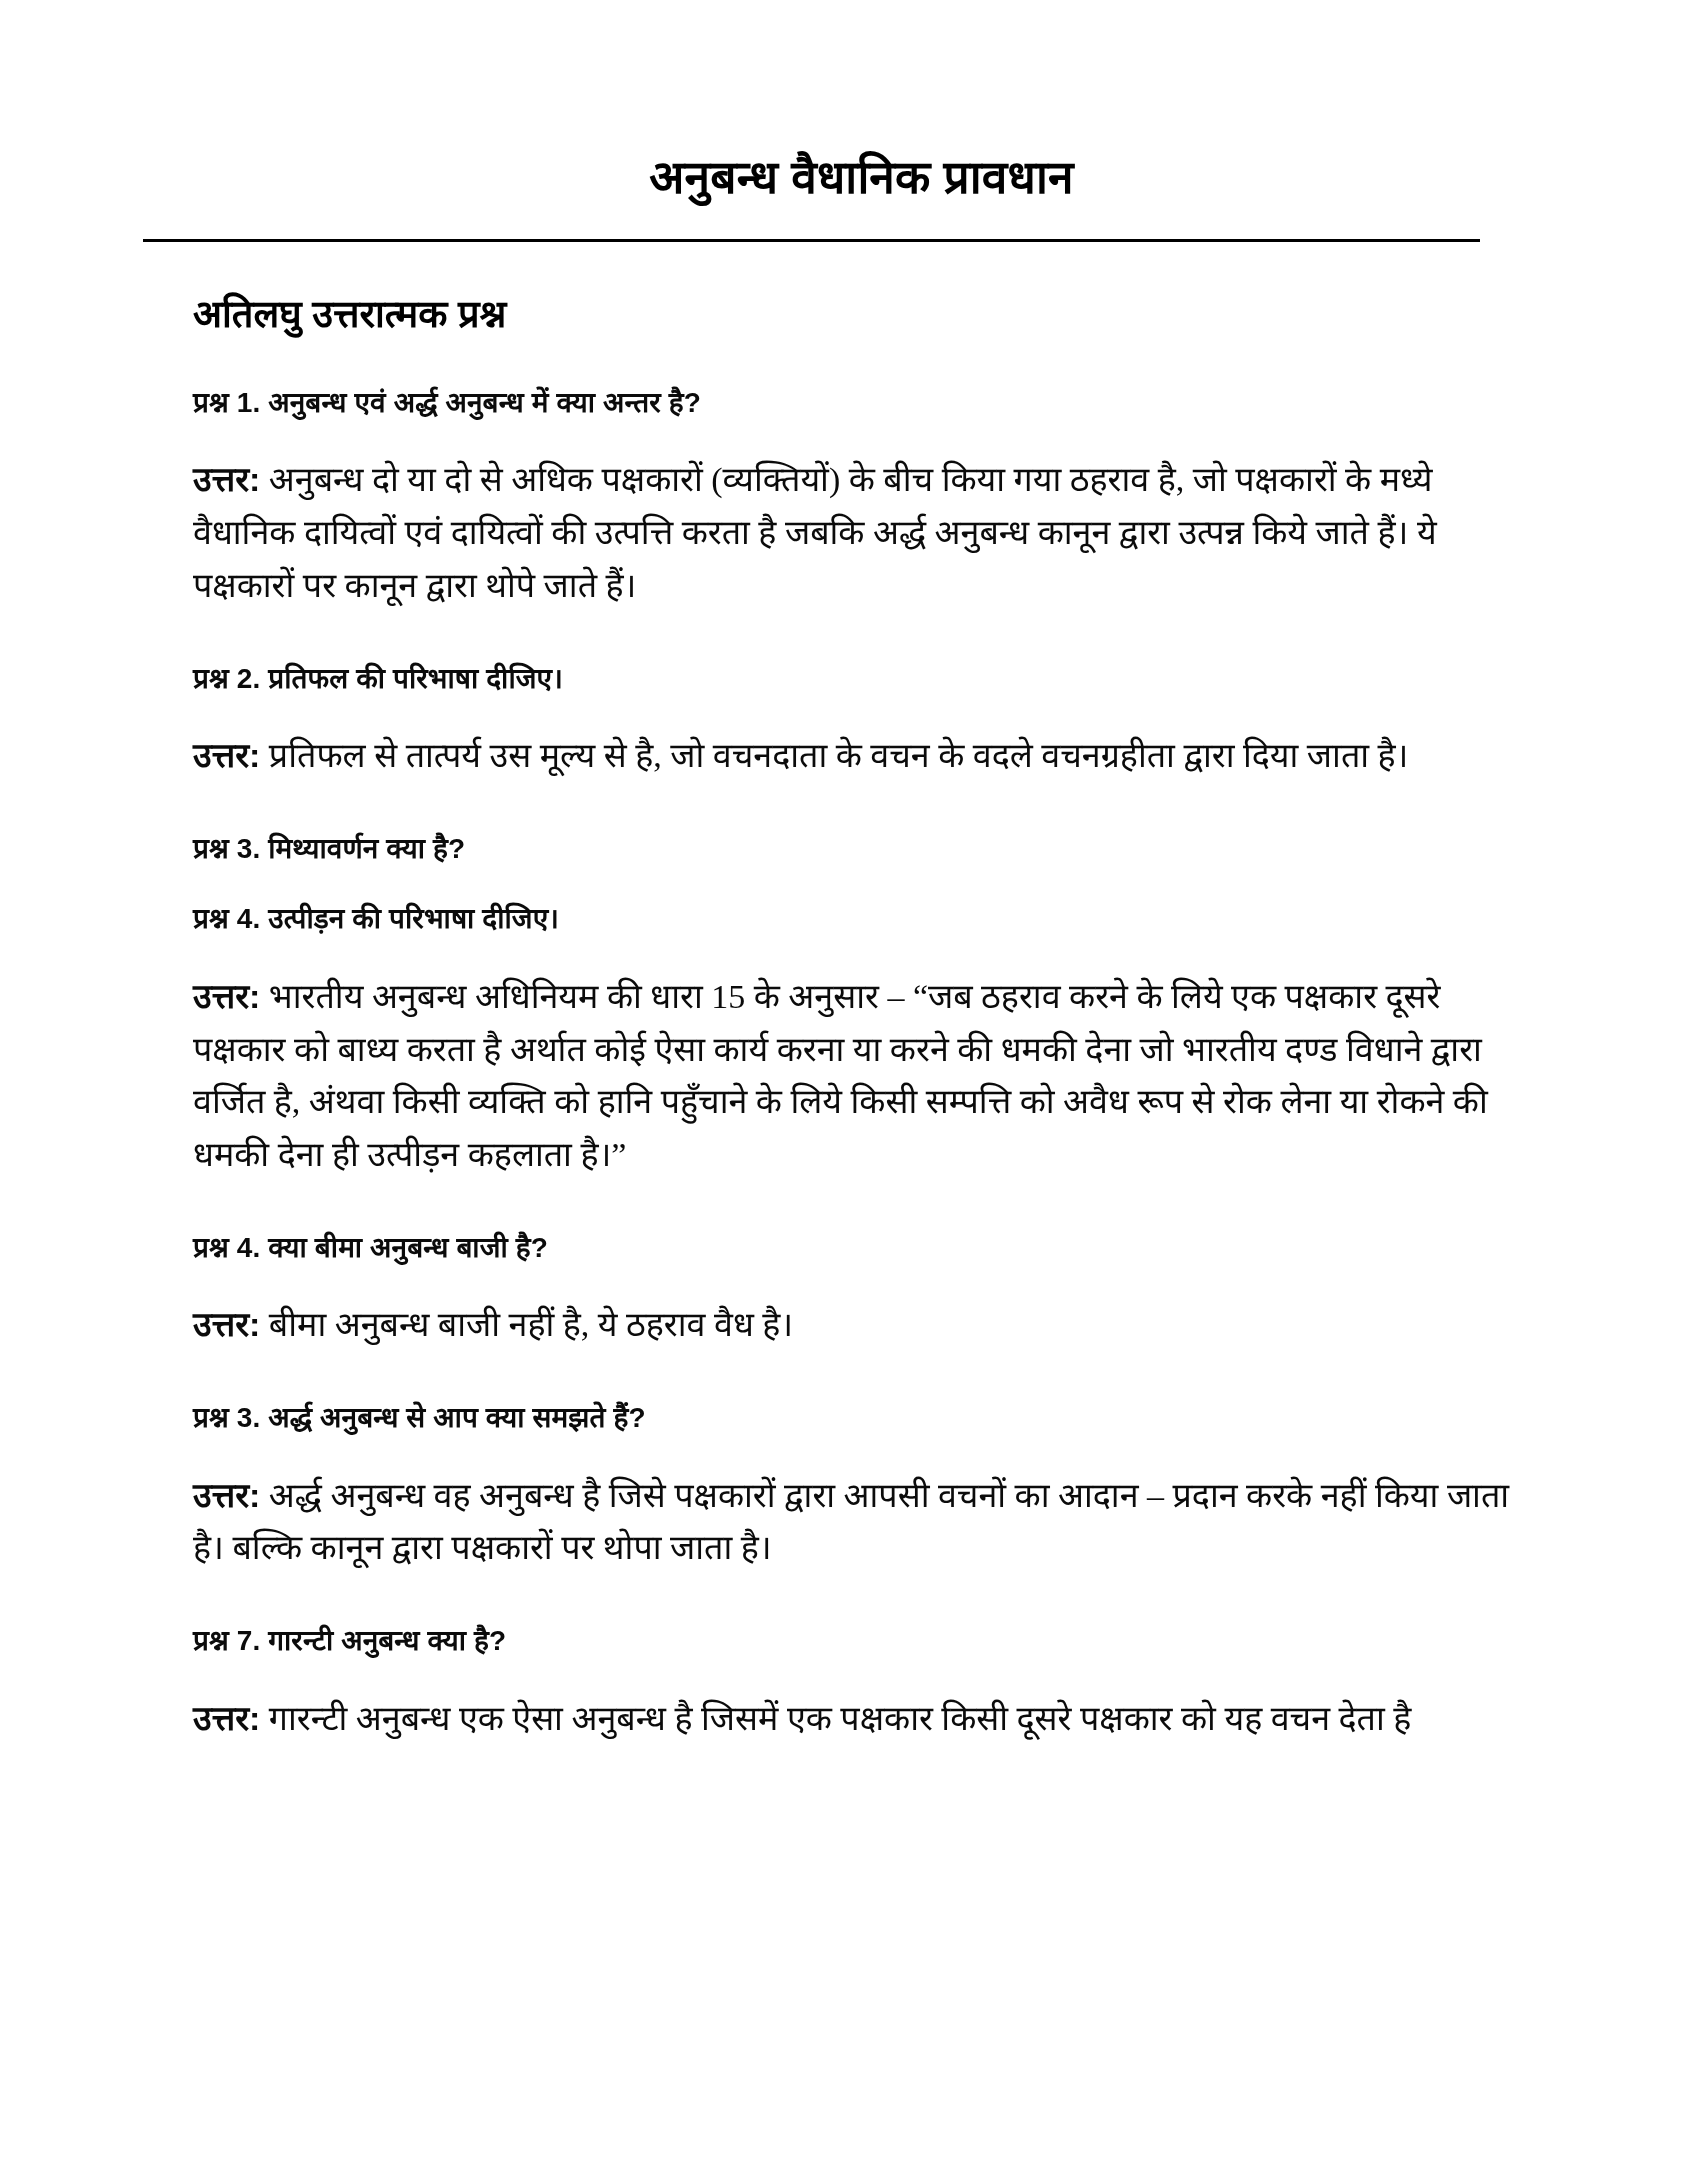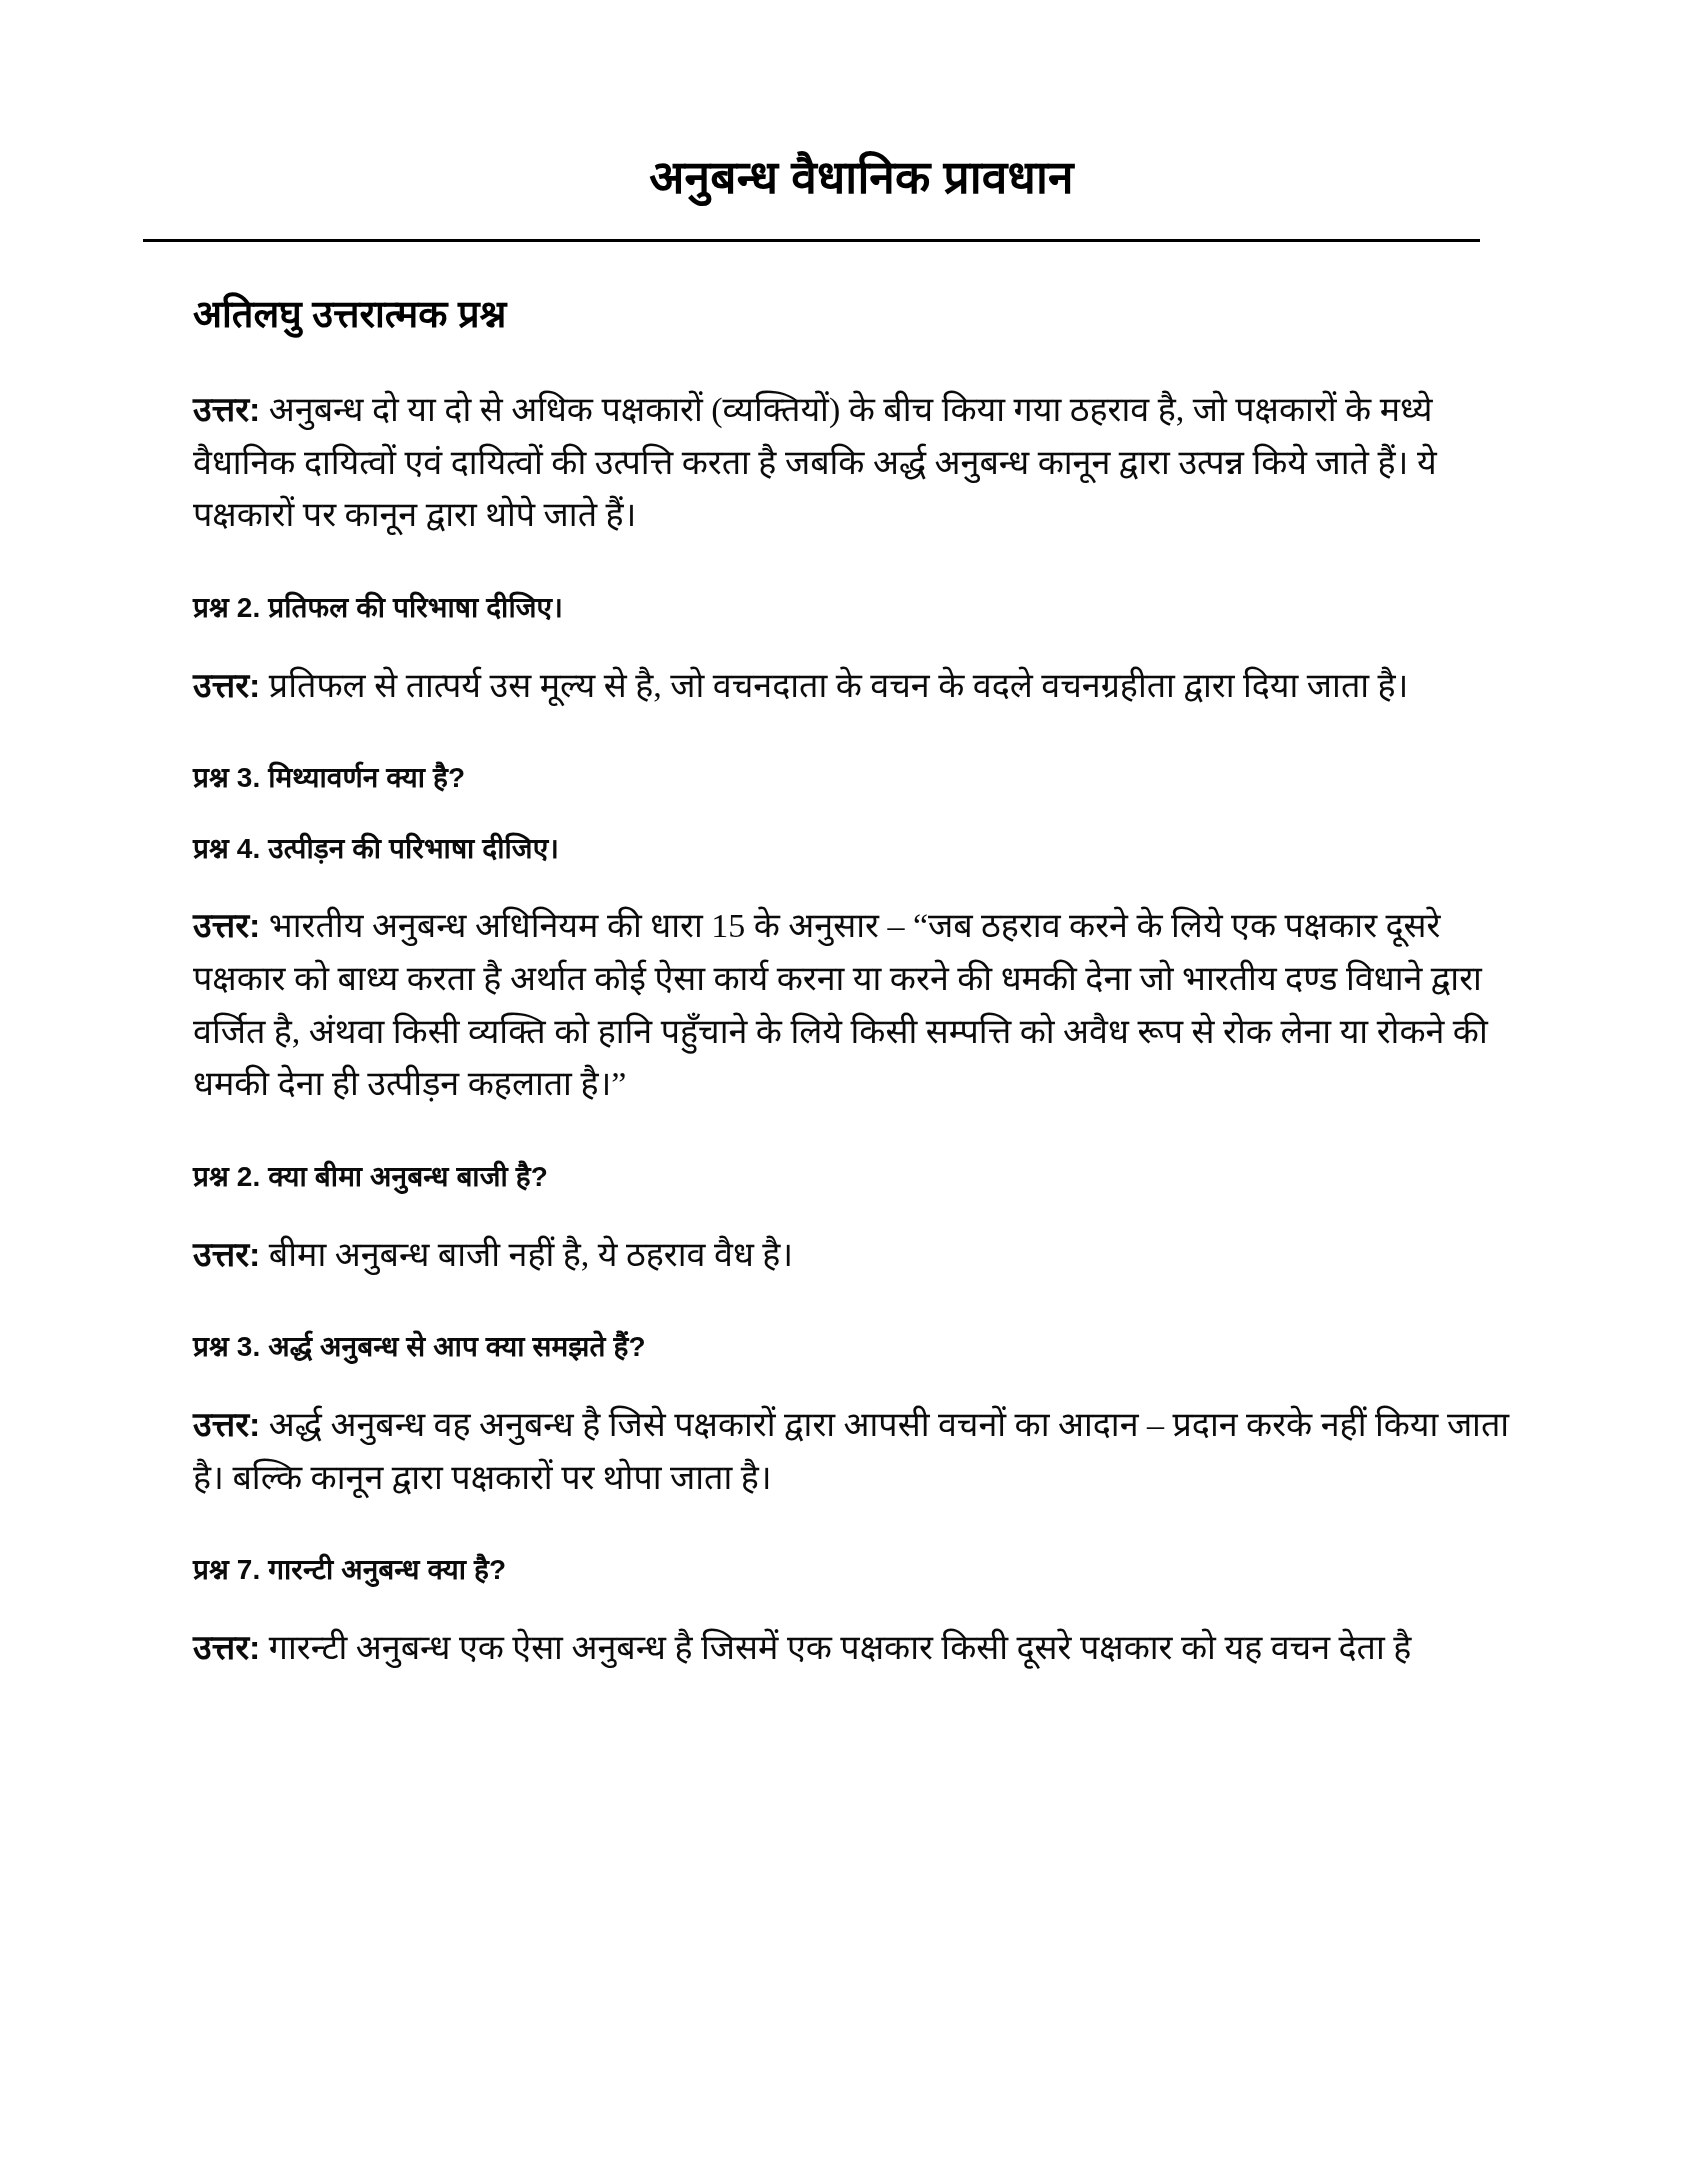--- a/index.html
+++ b/index.html
@@ -99,39 +99,40 @@
 
   <h1 class="doc-title">अनुबन्ध वैधानिक प्रावधान</h1>
 
   <hr class="title-rule">
 
   <h2 class="section-heading">अतिलघु उत्तरात्मक प्रश्न</h2>
 
   <div class="qa-list">
 
     <div class="qa-block">
+      <p class="question">प्रश्न 1. अनुबन्ध एवं अर्द्ध अनुबन्ध में क्या अन्तर है?</p>
       <p class="answer"><span class="ans-label">उत्तर:</span><span class="ans-text"> अनुबन्ध दो या दो से अधिक पक्षकारों (व्यक्तियों) के बीच किया गया ठहराव है, जो पक्षकारों के मध्ये वैधानिक दायित्वों एवं दायित्वों की उत्पत्ति करता है जबकि अर्द्ध अनुबन्ध कानून द्वारा उत्पन्न किये जाते हैं। ये पक्षकारों पर कानून द्वारा थोपे जाते हैं।</span></p>
     </div>
 
     <div class="qa-block">
       <p class="question">प्रश्न 2. प्रतिफल की परिभाषा दीजिए।</p>
       <p class="answer"><span class="ans-label">उत्तर:</span><span class="ans-text"> प्रतिफल से तात्पर्य उस मूल्य से है, जो वचनदाता के वचन के वदले वचनग्रहीता द्वारा दिया जाता है।</span></p>
     </div>
 
     <div class="qa-block">
       <p class="question">प्रश्न 3. मिथ्यावर्णन क्या है?</p>
     </div>
 
     <div class="qa-block">
       <p class="question">प्रश्न 4. उत्पीड़न की परिभाषा दीजिए।</p>
       <p class="answer"><span class="ans-label">उत्तर:</span><span class="ans-text"> भारतीय अनुबन्ध अधिनियम की धारा 15 के अनुसार – “जब ठहराव करने के लिये एक पक्षकार दूसरे पक्षकार को बाध्य करता है अर्थात कोई ऐसा कार्य करना या करने की धमकी देना जो भारतीय दण्ड विधाने द्वारा वर्जित है, अंथवा किसी व्यक्ति को हानि पहुँचाने के लिये किसी सम्पत्ति को अवैध रूप से रोक लेना या रोकने की धमकी देना ही उत्पीड़न कहलाता है।”</span></p>
     </div>
 
     <div class="qa-block">
-      <p class="question">प्रश्न 2. क्या बीमा अनुबन्ध बाजी है?</p>
+      <p class="question">प्रश्न 4. क्या बीमा अनुबन्ध बाजी है?</p>
       <p class="answer"><span class="ans-label">उत्तर:</span><span class="ans-text"> बीमा अनुबन्ध बाजी नहीं है, ये ठहराव वैध है।</span></p>
     </div>
 
     <div class="qa-block">
       <p class="question">प्रश्न 3. अर्द्ध अनुबन्ध से आप क्या समझते हैं?</p>
       <p class="answer"><span class="ans-label">उत्तर:</span><span class="ans-text"> अर्द्ध अनुबन्ध वह अनुबन्ध है जिसे पक्षकारों द्वारा आपसी वचनों का आदान – प्रदान करके नहीं किया जाता है। बल्कि कानून द्वारा पक्षकारों पर थोपा जाता है।</span></p>
     </div>
 
     <div class="qa-block">
       <p class="question">प्रश्न 7. गारन्टी अनुबन्ध क्या है?</p>

